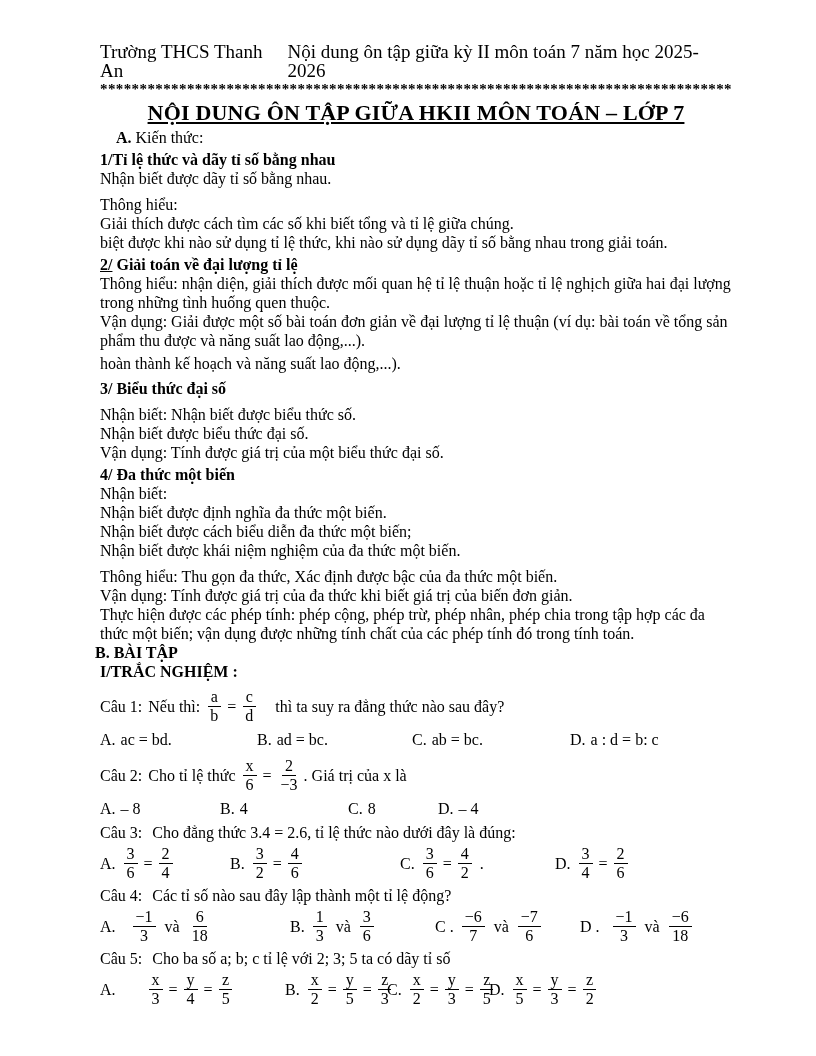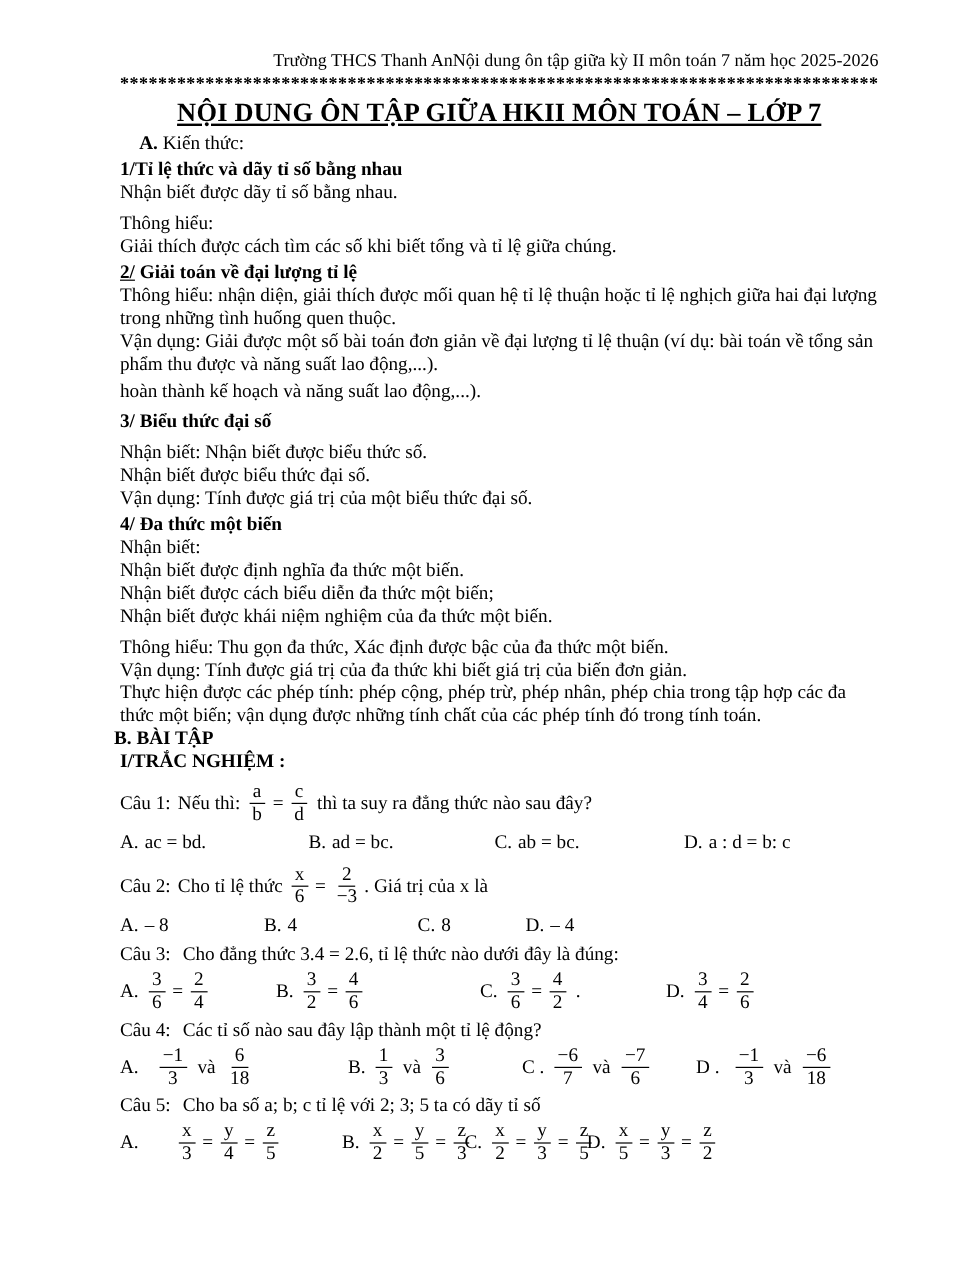--- a/index.html
+++ b/index.html
@@ -8,21 +8,21 @@
     width:816px; height:1056px;
     box-sizing:border-box;
     padding:42px 84px 20px 100px;
     background:#ffffff;
     color:#000;
     font-family:"Liberation Serif","DejaVu Serif",serif;
     font-size:16px;
     line-height:19px;
     overflow:hidden;
   }
-  .hdr { display:flex; justify-content:flex-end; align-items:baseline; font-size:15px; }
+  .hdr { display:flex; justify-content:space-between; align-items:baseline; font-size:19px; }
   .stars { white-space:nowrap; overflow:hidden; font-weight:bold; font-size:15px; line-height:15px; margin-top:2px; letter-spacing:0.4px; }
   .title-wrap { text-align:center; margin:6px 0 4px; }
   .title-text { font-weight:bold; font-size:22px; text-decoration:underline; letter-spacing:0.2px; }
   .sec-a { margin:3px 0 2px 16px; }
   .b { font-weight:bold; }
   .u { text-decoration:underline; }
   .ln { min-height:19px; }
   .gt { margin-top:7px; }
   .head { font-weight:bold; margin-top:3px; }
   .secb { margin-left:-5px; font-weight:bold; }
@@ -60,20 +60,21 @@
 
   <div class="sec-a ln">
     <span class="b">A.</span>
     <span>Kiến thức:</span>
   </div>
 
   <div class="ln head">1/Tỉ lệ thức và dãy tỉ số bằng nhau</div>
   <div class="ln">Nhận biết được dãy tỉ số bằng nhau.</div>
   <div class="ln gt">Thông hiểu:</div>
   <div class="ln">Giải thích được cách tìm các số khi biết tổng và tỉ lệ giữa chúng.</div>
+  <div class="ln">biệt được khi nào sử dụng tỉ lệ thức, khi nào sử dụng dãy tỉ số bằng nhau trong giải toán.</div>
 
   <div class="ln head">
     <span class="u">2/</span><span> Giải toán về đại lượng tỉ lệ</span>
   </div>
   <div class="ln">Thông hiểu: nhận diện, giải thích được mối quan hệ tỉ lệ thuận hoặc tỉ lệ nghịch  giữa hai đại lượng trong những tình huống quen thuộc.</div>
   <div class="ln">Vận dụng: Giải được một số bài toán đơn giản về đại lượng tỉ lệ thuận (ví dụ: bài toán về tổng sản phẩm thu được và năng suất lao động,...).</div>
   <div class="ln" style="margin-top:4px;">hoàn thành kế hoạch và năng suất lao động,...).</div>
 
   <div class="ln head" style="margin-top:6px;">3/ Biểu thức đại số</div>
   <div class="ln gt">Nhận biết: Nhận biết được biểu thức số.</div>
@@ -101,21 +102,21 @@
       <span class="txt">Nếu thì:</span>
       <span class="frac">
           <span class="num">a</span>
           <span class="den">b</span>
         </span>
       <span class="eq">=</span>
       <span class="frac">
           <span class="num">c</span>
           <span class="den">d</span>
         </span>
-      <span class="txt" style="margin-left:5px;">thì ta suy ra đẳng thức nào sau đây?</span>
+      <span class="txt" style="margin-left:16px;">thì ta suy ra đẳng thức nào sau đây?</span>
     </div>
     <div class="opts">
       <span class="opt" style="width:157px;">
           <span class="olabel">A.</span>
           <span>ac = bd.</span>
         </span>
       <span class="opt" style="width:155px;">
           <span class="olabel">B.</span>
           <span>ad = bc.</span>
         </span>

